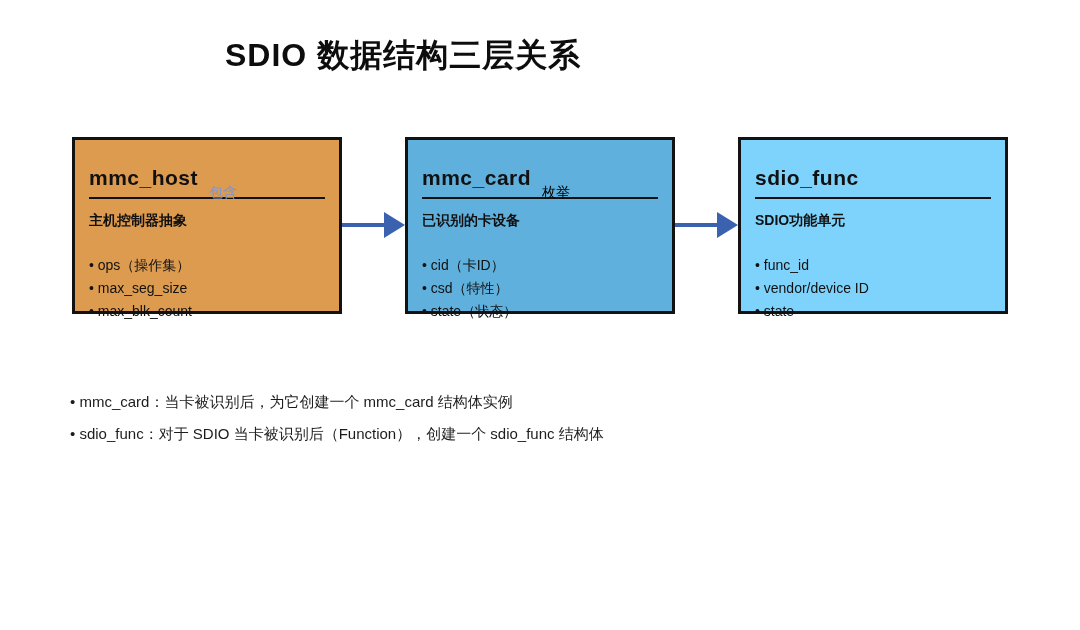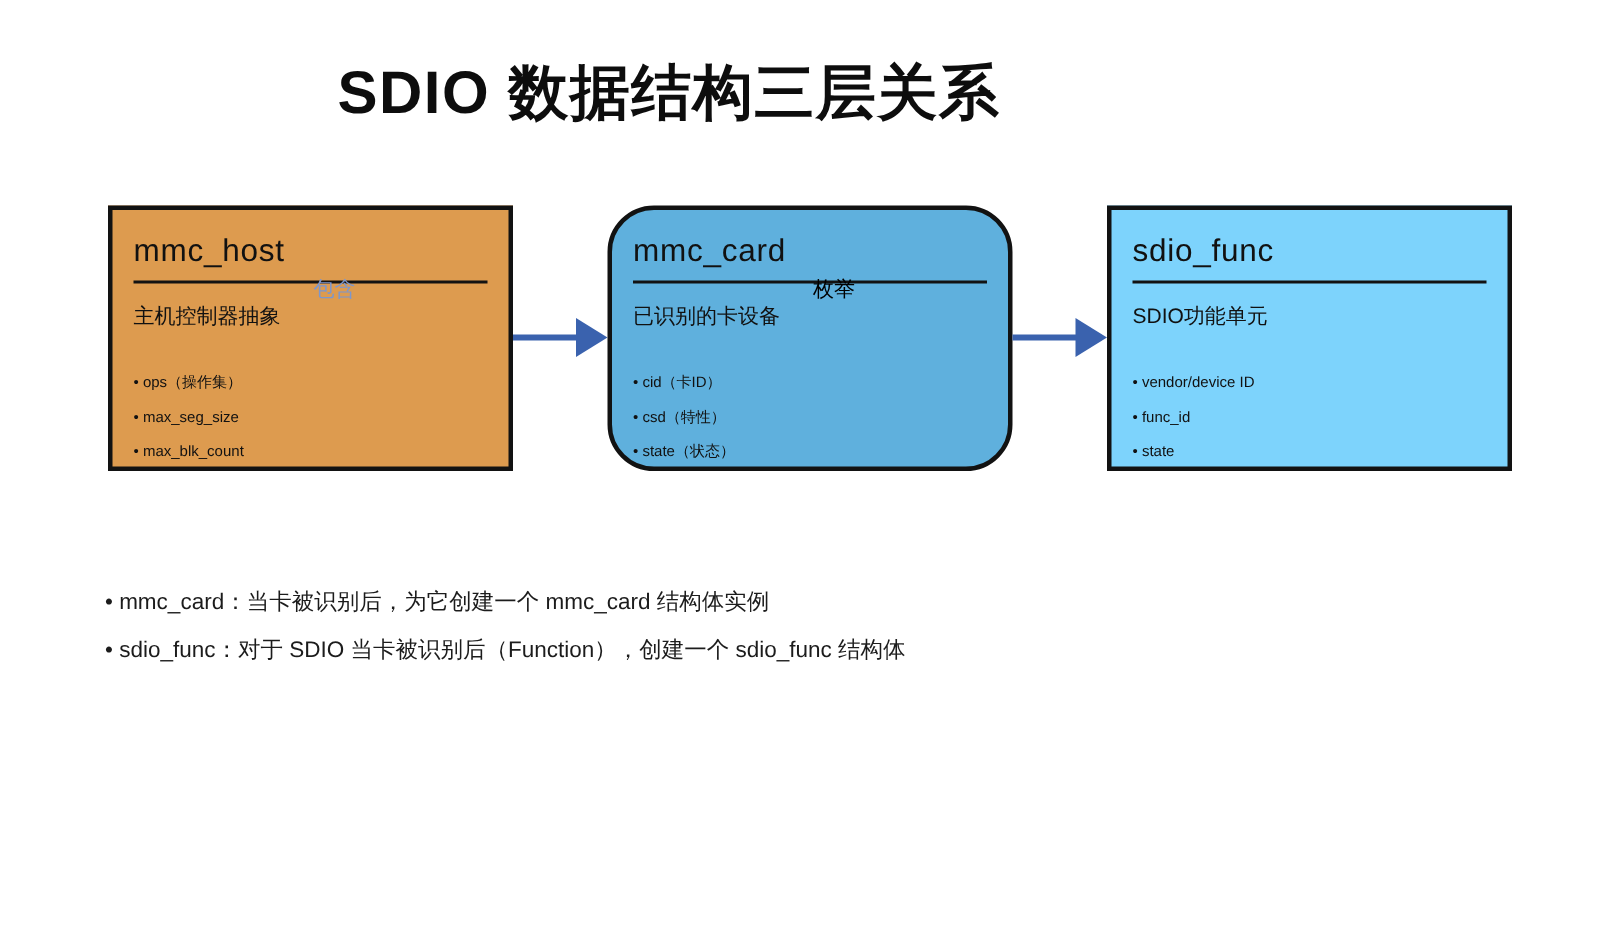--- a/index.html
+++ b/index.html
@@ -15,39 +15,39 @@
   .page {
     position: relative;
     width: 1080px;
     height: 630px;
     background: #ffffff;
   }
   .page-title {
     position: absolute;
     left: 225px;
     top: 34px;
-    font-size: 40px;
+    font-size: 32px;
     font-weight: bold;
     letter-spacing: 1px;
     color: #0d0d0d;
     white-space: nowrap;
   }
   .struct-box {
     position: absolute;
     top: 137px;
     width: 270px;
     height: 177px;
     box-sizing: border-box;
     border: 3px solid #121212;
     padding: 8px 14px 0 14px;
   }
   .box-title {
-    margin-top: 8px;
+    margin-top: 18px;
     font-size: 21px;
-    font-weight: normal;
+    font-weight: bold;
     letter-spacing: 0.5px;
     white-space: nowrap;
   }
   .box-rule {
     margin-top: 7px;
     height: 0;
     border-bottom: 2.5px solid #121212;
   }
   .edge-label {
     position: absolute;
@@ -55,26 +55,27 @@
     top: 44px;
     width: 100%;
     text-align: center;
     font-size: 14px;
     white-space: nowrap;
   }
   .box-desc {
     margin-top: 13px;
     font-size: 14px;
     white-space: nowrap;
+    font-weight: bold;
   }
   .box-fields {
     margin-top: 24px;
   }
   .field {
-    font-size: 10px;
+    font-size: 14px;
     line-height: 23px;
     white-space: nowrap;
   }
   .arrow {
     position: absolute;
     top: 225px;
     width: 63px;
     height: 0;
   }
   .arrow-line {
@@ -125,21 +126,21 @@
         <div class="field">• max_seg_size</div>
         <div class="field">• max_blk_count</div>
       </div>
     </div>
 
     <div class="arrow" style="left:342px;">
       <div class="arrow-line" style="background: rgb(58, 98, 174);"></div>
       <div class="arrow-head" style="border-left-color: rgb(58, 98, 174);"></div>
     </div>
 
-    <div class="struct-box" style="left: 405px; background: rgb(95, 176, 221); border-radius: 31px;">
+    <div class="struct-box" style="left: 405px; background: rgb(95, 176, 221);">
       <div class="box-title">mmc_card</div>
       <div class="box-rule"></div>
       <div class="edge-label" style="color: #000000;">枚举</div>
       <div class="box-desc">已识别的卡设备</div>
       <div class="box-fields">
         <div class="field">• cid（卡ID）</div>
         <div class="field">• csd（特性）</div>
         <div class="field">• state（状态）</div>
       </div>
     </div>
@@ -147,22 +148,22 @@
     <div class="arrow" style="left:675px;">
       <div class="arrow-line" style="background: rgb(58, 98, 174);"></div>
       <div class="arrow-head" style="border-left-color: rgb(58, 98, 174);"></div>
     </div>
 
     <div class="struct-box" style="left: 738px; background: #7dd3fc;">
       <div class="box-title">sdio_func</div>
       <div class="box-rule"></div>
       <div class="box-desc">SDIO功能单元</div>
       <div class="box-fields">
+        <div class="field">• func_id</div>
         <div class="field">• vendor/device ID</div>
-        <div class="field">• func_id</div>
         <div class="field">• state</div>
       </div>
     </div>
 
   </div>
 
   <div class="notes">
     <div class="note-item">• mmc_card：当卡被识别后，为它创建一个 mmc_card 结构体实例</div>
     <div class="note-item">• sdio_func：对于 SDIO 当卡被识别后（Function），创建一个 sdio_func 结构体</div>
   </div>

